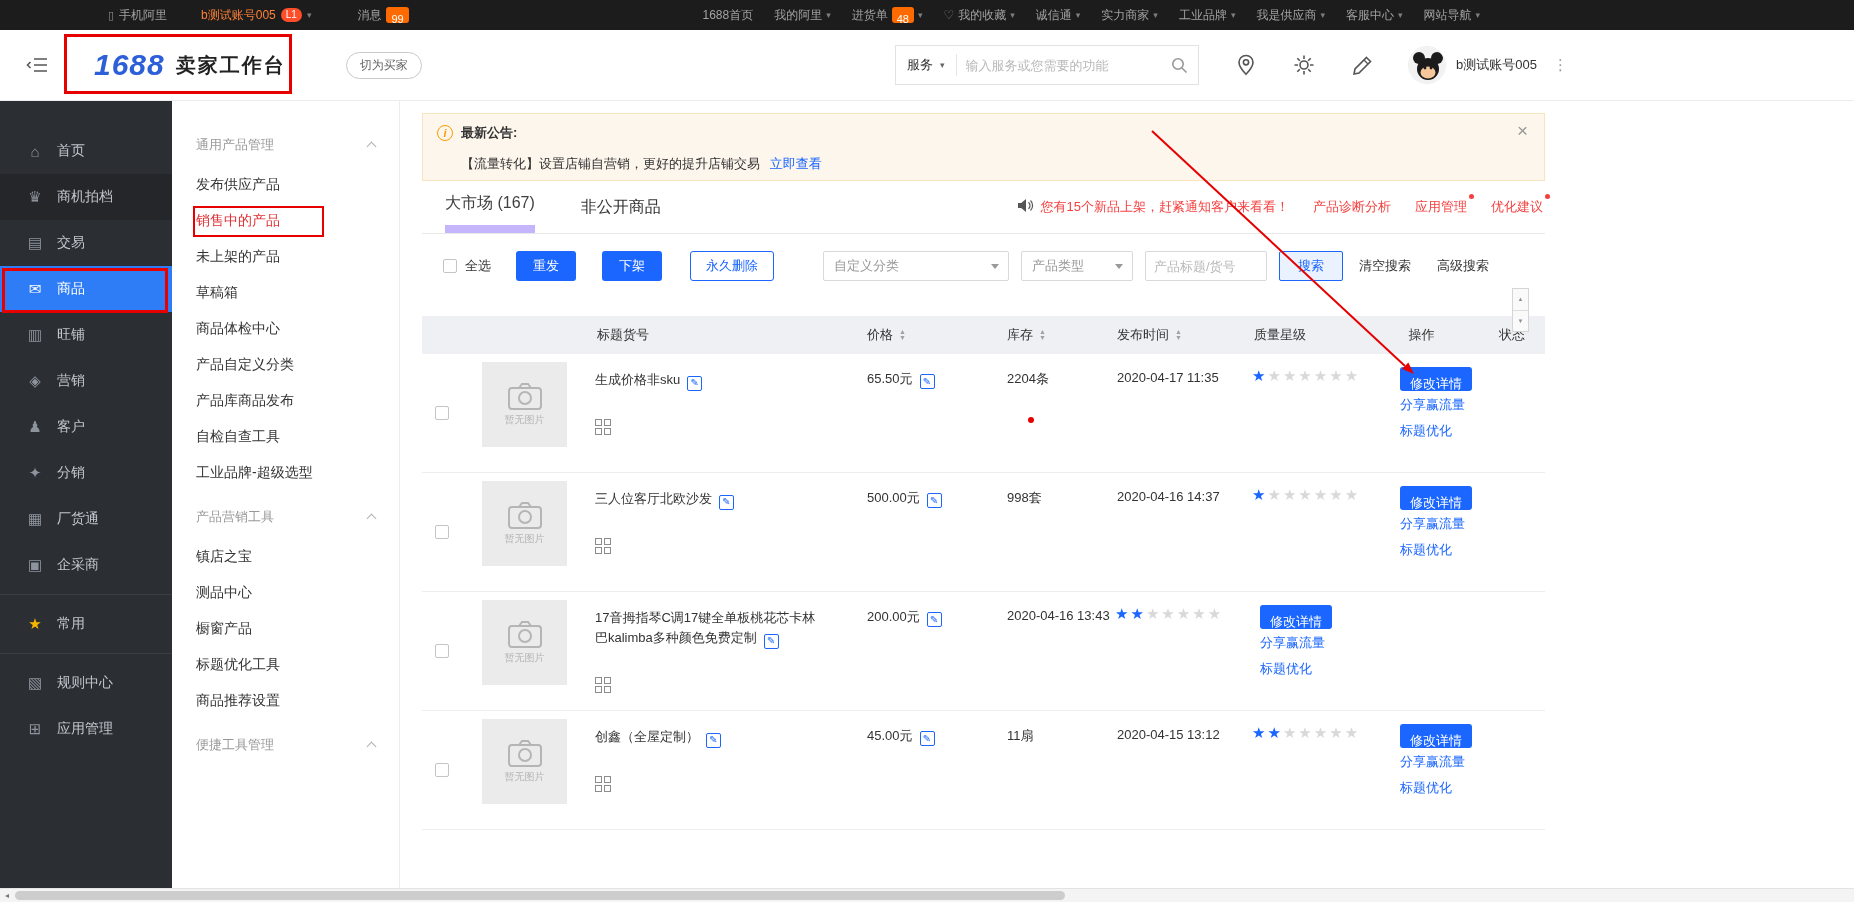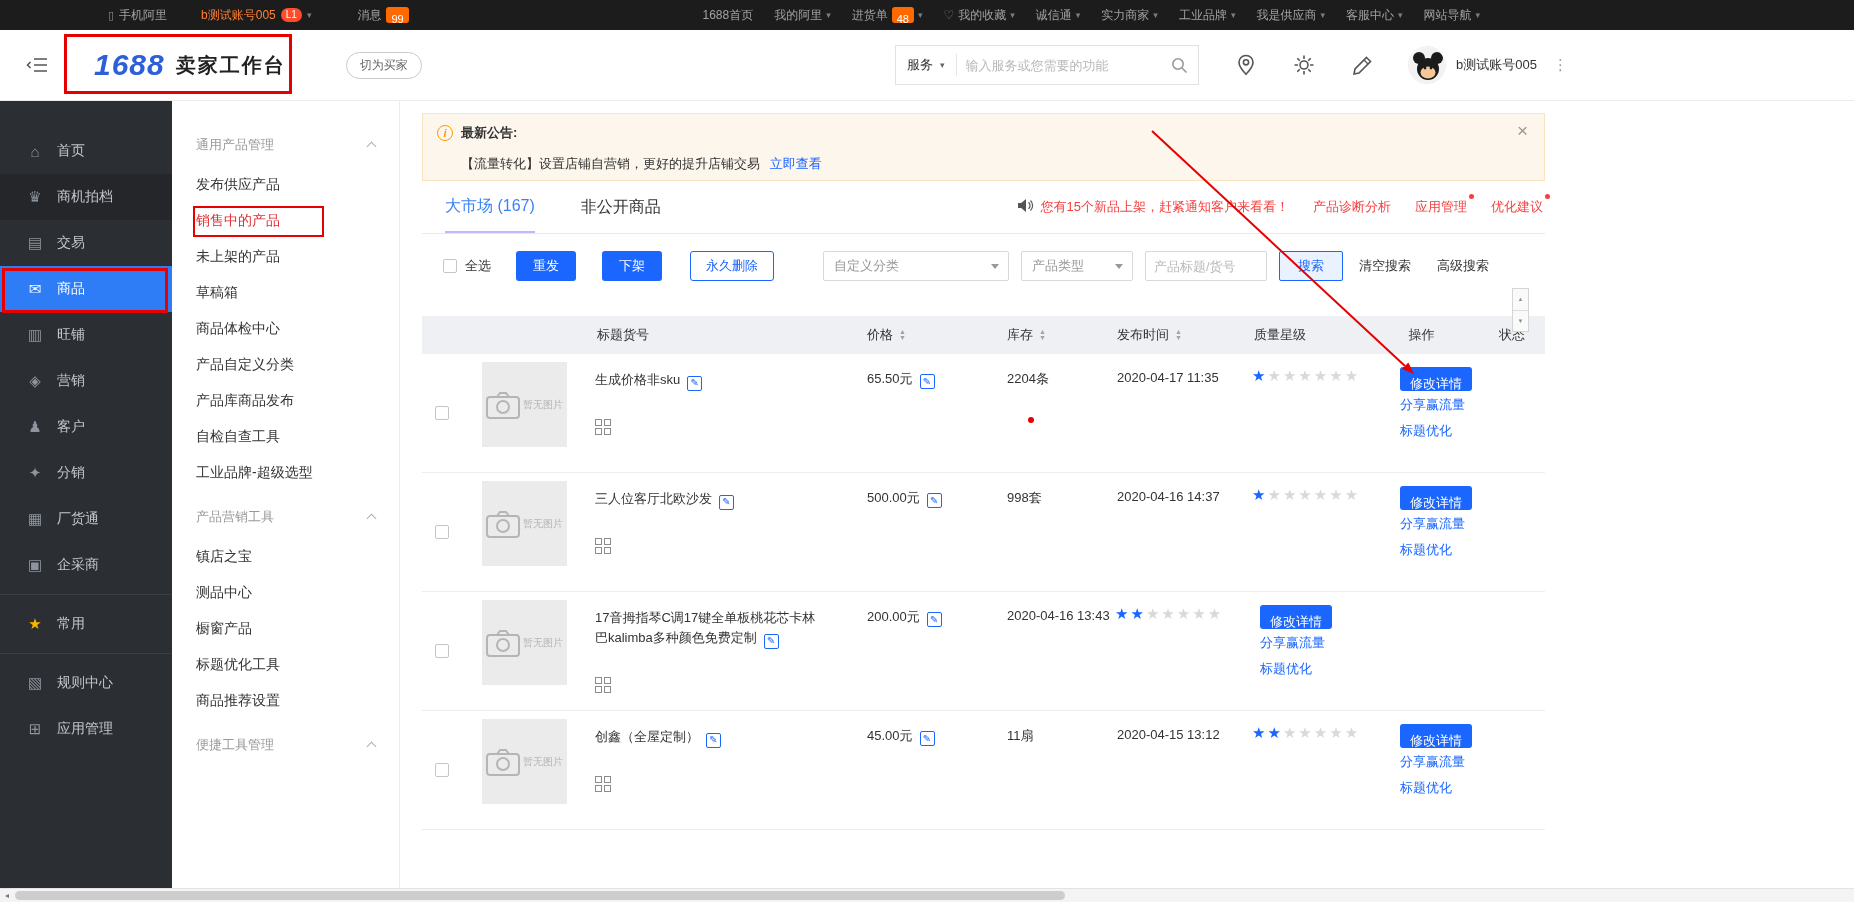--- a/index.html
+++ b/index.html
@@ -60,21 +60,21 @@
 
   .banner{margin:13px 0 0 22px;width:1123px;height:68px;background:#fdf6ec;border:1px solid #f9e4bd;padding:10px 14px;position:relative}
   .banner-t{display:flex;align-items:center;gap:8px;font-weight:bold;color:#333}
   .info-ic{width:16px;height:16px;border:1.5px solid #f90;color:#f90;border-radius:50%;font-size:11px;display:flex;align-items:center;justify-content:center;font-style:italic;flex:none}
   .banner-b{margin:13px 0 0 24px;color:#333}
   .blink{color:#1a66ff;margin-left:6px;cursor:pointer}
   .banner-x{position:absolute;right:16px;top:6px;font-size:19px;color:#999;cursor:pointer}
 
   .tabsrow{margin-left:22px;width:1123px;height:53px;display:flex;align-items:center;border-bottom:1px solid #e9e9e9;padding:0 2px 0 23px}
   .tab{font-size:16px;height:100%;display:flex;align-items:center;cursor:pointer;color:#333}
-  .tab.active{color:#3b82f6;border-bottom:2px solid #c4b5fd}
+  .tab.active{color:#404040;border-bottom:8px solid #c4b5fd}
   .tab+.tab{margin-left:46px}
   .tr-right{margin-left:auto;display:flex;align-items:center;font-size:13px;color:#f53f3f}
   .tr-msg{margin-left:7px}
   .tr-link{margin-left:24px;position:relative;cursor:pointer}
   .dot{position:absolute;top:-4px;right:-7px;width:5px;height:5px;background:#f53f3f;border-radius:50%}
 
   .toolbar{height:64px;display:flex;align-items:center;padding-left:43px;position:relative}
   input.cb{appearance:none;width:14px;height:14px;border:1px solid #c5c5c5;border-radius:2px;background:#fff;cursor:pointer;flex:none}
   .tb-lbl{margin-left:8px}
   .btn-p{background:#1a66ff;color:#fff;border:0;height:30px;padding:0 17px;border-radius:3px;font-size:13px;margin-left:25px;cursor:pointer}
@@ -97,21 +97,21 @@
   .tbl{margin:18px 0 0 22px;width:1123px}
   .thead,.trow{display:grid;grid-template-columns:40px 105px 270px 140px 110px 137px 140px 115px 66px}
   .thead{background:#eef0f3;height:38px;align-items:center;color:#333}
   .th{padding-left:30px;display:flex;align-items:center;gap:6px}
   .th.c0{padding:0}
   .th.ca{padding-left:0;justify-content:center}
   .sort{display:flex;flex-direction:column;line-height:6px;font-size:7px;color:#9aa3ad;cursor:pointer}
   .trow{border-bottom:1px solid #ededed;min-height:119px}
   .c-cb2{display:flex;align-items:center;justify-content:center}
   .c-img{padding:8px 0 0 20px}
-  .imgbox{width:85px;height:85px;background:#ebebeb;display:flex;align-items:center;justify-content:center;gap:3px}
+  .imgbox{width:85px;height:85px;background:#ebebeb;display:flex;flex-direction:column;align-items:center;justify-content:center;gap:3px}
   .imgtxt{font-size:10px;color:#b3b3b3}
   .c-title2{padding:16px 12px 0 28px;line-height:20px}
   .edit-ic{display:inline-flex;width:15px;height:15px;border:1px solid #1a66ff;border-radius:2px;color:#1a66ff;font-size:10px;align-items:center;justify-content:center;margin-left:7px;vertical-align:-2px;cursor:pointer;font-style:normal}
   .skuic{margin-top:28px;display:grid;grid-template-columns:7px 7px;gap:2px;width:16px}
   .skuic i{width:7px;height:7px;border:1px solid #8c8c8c;display:block}
   .c-price,.c-stock,.c-time{padding:16px 0 0 30px;white-space:nowrap}
   .c-stars{padding:13px 0 0 28px;font-size:15px;letter-spacing:2px;white-space:nowrap}
   .star-f{color:#1a66ff}
   .star-e{color:#d9d9d9}
   .c-act{padding:13px 0 0 36px;display:flex;flex-direction:column;align-items:flex-start;gap:2px}

